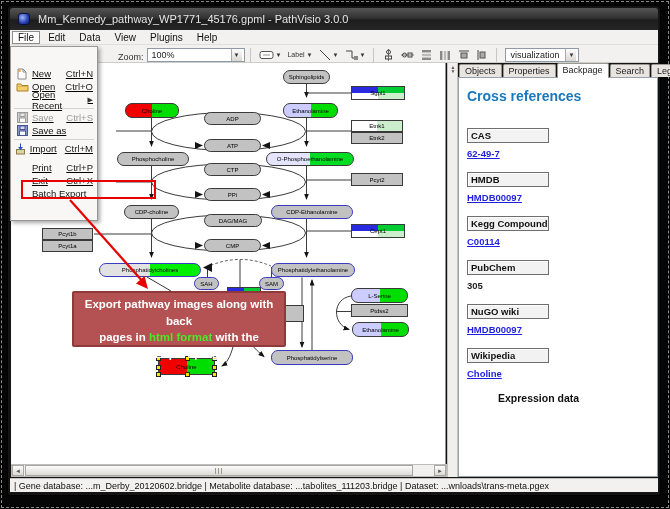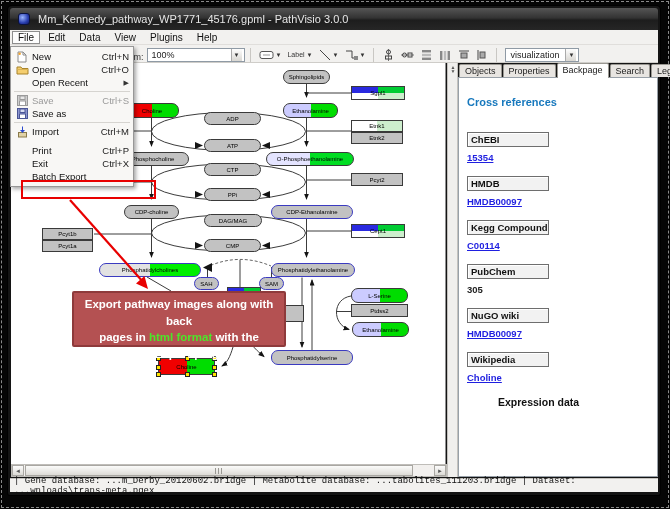--- a/index.html
+++ b/index.html
@@ -51,33 +51,33 @@
   .splitter{position:absolute;left:447px;top:63px;width:11px;height:414px;background:#f0efed;
     border-left:1px solid #c4c2be;border-right:1px solid #c4c2be;}
   .split-arrows{position:absolute;top:2px;left:1px;font-size:5px;color:#555;line-height:4px;text-align:center;width:8px;}
   
   .tabs{position:absolute;left:459px;top:64px;width:198px;height:14px;display:flex;font-size:9px;color:#222;}
   .tab{padding:1px 5px 0 5px;background:#e8e5e1;border:1px solid #9a9892;border-bottom:none;
     border-radius:2px 2px 0 0;margin-right:1px;height:13px;}
   .tab.active{background:#fff;height:15px;position:relative;top:-1px;font-weight:normal;z-index:3;}
   .panelbody{position:absolute;left:458px;top:77px;width:200px;height:400px;background:#fff;
     border:1px solid #98a0a8;padding:6px 8px;overflow:hidden;}
-  .xref-heading{color:#1778bd;font-weight:bold;font-size:11px;margin:12px 0 24px 0;}
+  .xref-heading{color:#1778bd;font-weight:bold;font-size:14px;margin:4px 0 24px 0;}
   .xref-section{margin-bottom:13px;}
   .xref-box{width:82px;height:15px;line-height:13px;background:#f2f2f2;border:1px solid #6e6e6e;
     box-shadow:inset 1px 1px 0 #fff;font-weight:bold;font-size:9.5px;padding-left:3px;color:#111;}
   .xref-val{margin-top:5px;font-size:9.5px;font-weight:bold;color:#222;}
   .xref-val.link{color:#1f1fe0;text-decoration:underline;cursor:pointer;}
   .panel-footer{font-weight:bold;font-size:10.5px;color:#111;margin-top:10px;padding-left:31px;}
   
   .statusbar{position:absolute;left:10px;top:478px;width:648px;height:14px;background:#f2f1ef;
-    border-top:1px solid #c6c4c0;font-size:9px;color:#111;display:flex;align-items:center;padding-left:4px;font-family:Liberation Mono, monospace;}
-  
-  .filemenu{position:absolute;left:10px;top:46px;width:124px;background:#f8f7f5;
-    border:1px solid #979797;box-shadow:2px 2px 4px rgba(0,0,0,.35);z-index:50;padding:3px 0;}
+    border-top:1px solid #c6c4c0;font-size:9px;color:#111;display:flex;align-items:center;padding-left:4px;}
+  
+  .filemenu{position:absolute;left:10px;top:46px;width:88px;background:#f8f7f5;
+    border:1px solid #979797;box-shadow:2px 2px 4px rgba(0,0,0,.35);z-index:50;padding:20px 0;text-decoration:underline;}
   .fm-row{display:flex;align-items:center;height:13px;font-size:9.5px;color:#111;padding:0 4px 0 3px;}
   .fm-ico{width:16px;display:flex;justify-content:center;}
   .fm-label{flex:1;padding-left:2px;}
   .fm-short{color:#222;padding-left:8px;}
   .fm-row.disabled .fm-label,.fm-row.disabled .fm-short{color:#9a9a9a;}
   .fm-sep{height:1px;background:#d6d4d0;margin:2px 3px;}
   .fm-gap{height:6px;}
   .fm-sub{font-size:7px;color:#333;}
   .red-overlay{position:absolute;left:0;top:0;z-index:60;pointer-events:none;}
 </style>
@@ -354,22 +354,22 @@
       <span class="tab">Objects</span>
       <span class="tab">Properties</span>
       <span class="tab active">Backpage</span>
       <span class="tab">Search</span>
       <span class="tab">Legend</span>
     </div>
   <div class="panelbody">
     <div class="xref-heading">Cross references</div>
     <div id="xrefs">
         <div class="xref-section">
-          <div class="xref-box">ChEBI</div>
-          <div class="xref-val link">15354</div>
+          <div class="xref-box">CAS</div>
+          <div class="xref-val link">62-49-7</div>
         </div>
         <div class="xref-section">
           <div class="xref-box">HMDB</div>
           <div class="xref-val link">HMDB00097</div>
         </div>
         <div class="xref-section">
           <div class="xref-box">Kegg Compound</div>
           <div class="xref-val link">C00114</div>
         </div>
         <div class="xref-section">

